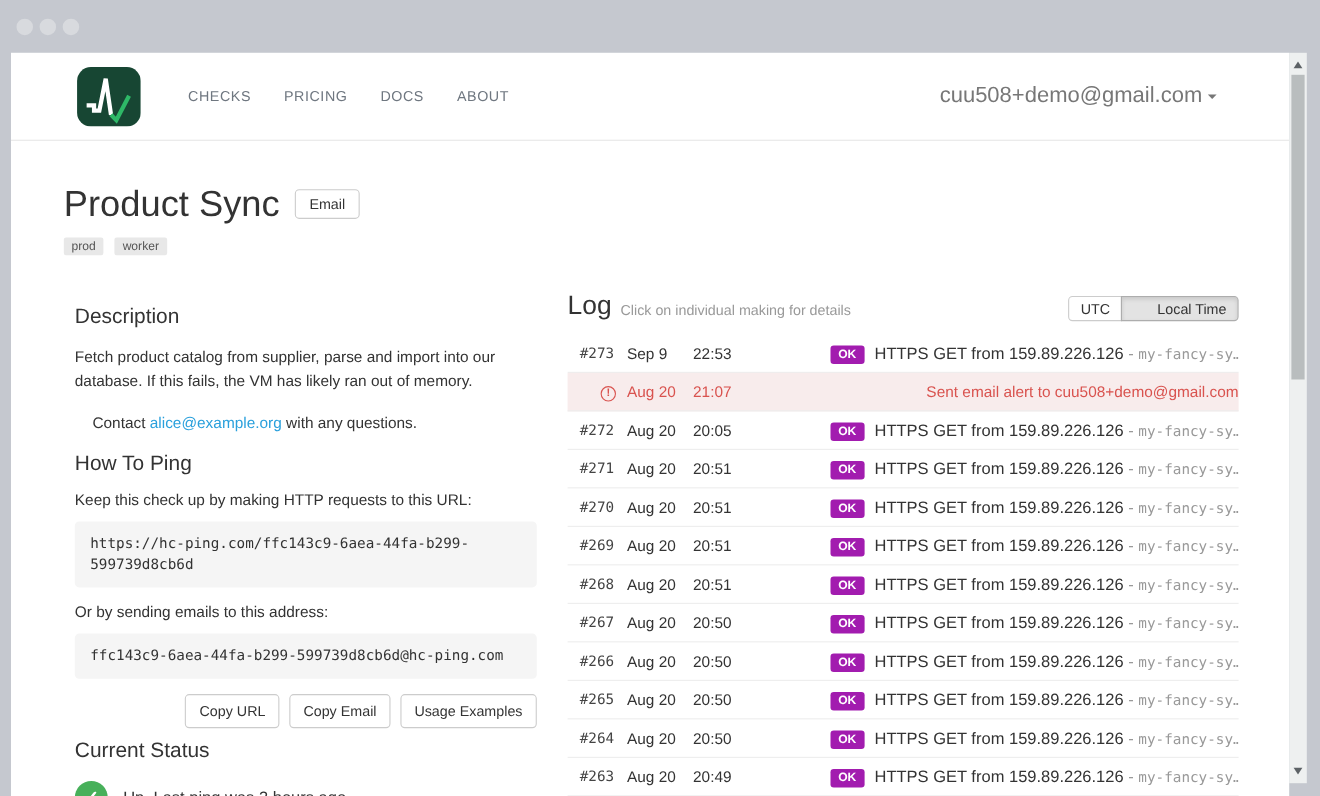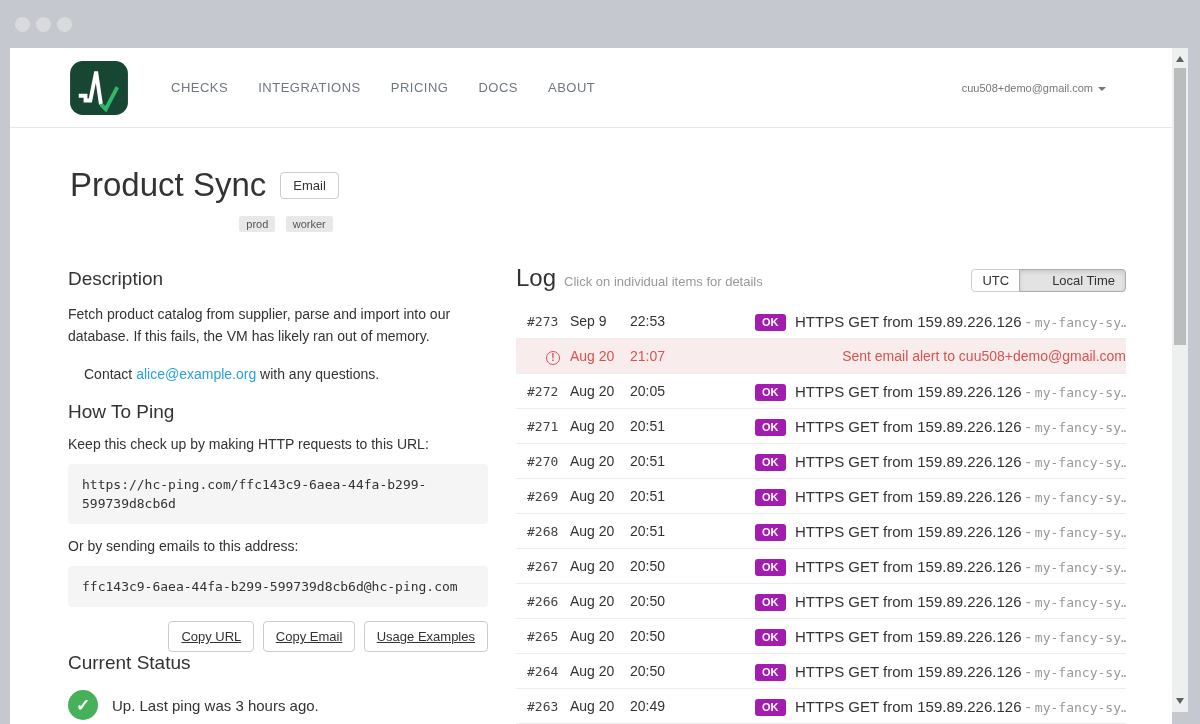--- a/index.html
+++ b/index.html
@@ -21,42 +21,42 @@
   .scrollbar { position:absolute; left:1172px; top:48px; width:16px; height:664px; background:#eef0f0; }
   .sb-arrow-up, .sb-arrow-down { position:absolute; left:4px; width:0; height:0; border-left:4px solid transparent; border-right:4px solid transparent; }
   .sb-arrow-up { top:8px; border-bottom:6px solid #5d6266; }
   .sb-arrow-down { bottom:8px; border-top:6px solid #5d6266; }
   .sb-thumb { position:absolute; left:2px; top:20px; width:12px; height:277px; background:#b9bdbe; }
   
   .navbar { position:absolute; left:0; top:0; width:100%; height:80px; background:#fff; border-bottom:1px solid #e7e7e7; display:flex; align-items:center; }
   .logo { margin-left:60px; width:58px; height:54px; display:block; }
   .nav-links { display:flex; align-items:center; margin-left:28px; }
   .nav-link { font-size:13px; letter-spacing:.5px; color:#6f7780; text-decoration:none; padding:10px 15px; cursor:pointer; }
-  .account { margin-left:auto; margin-right:66px; font-size:11px; color:#777; cursor:pointer; white-space:nowrap; }
+  .account { margin-left:auto; margin-right:66px; font-size:20px; color:#777; cursor:pointer; white-space:nowrap; }
   .caret { display:inline-block; margin-left:5px; width:0; height:0; border-left:4px solid transparent; border-right:4px solid transparent; border-top:4px solid #777; vertical-align:middle; }
   
-  .page-header { position:absolute; left:60px; top:118px; }
+  .page-header { position:absolute; left:48px; top:118px; }
   .title-row { display:flex; align-items:center; gap:14px; }
   h1 { font-size:33px; font-weight:400; color:#333; }
   .btn { display:inline-block; background:#fff; border:1px solid #ccc; border-radius:4px; color:#333; font-size:13px; font-family:"Liberation Sans",sans-serif; padding:6px 12px; cursor:pointer; }
   .btn-edit { padding:5px 12px; }
-  .tags { margin-top:10px;text-align:right; }
+  .tags { margin-top:10px; }
   .tag { display:inline-block; background:#e8e8e8; color:#555; font-size:11px; padding:2px 7px; border-radius:2px; margin-right:6px; }
   
   .left-col { position:absolute; left:58px; top:220px; width:420px; }
   .right-col { position:absolute; left:506px; top:216px; width:610px; }
-  h2.section { font-size:19px; font-weight:400; color:#333; margin:0 0 13px; }
+  h2.section { font-size:19px; font-weight:400; color:#333; margin:10px 0 13px; }
   .desc-p { font-size:14px; line-height:22px; margin:0 0 14px; }
   .contact-p { font-size:14px; line-height:22px; margin:16px; }
   a.inline-link { color:#2aa0dc; text-decoration:none; cursor:pointer; }
   .h2-ping { margin-top:32px; }
   .small-label { font-size:14px; margin:0 0 12px; }
   .code-block { background:#f5f5f5; border-radius:4px; padding:11px 14px; font-family:"DejaVu Sans Mono", monospace; font-size:13px; line-height:19px; color:#333; overflow-wrap:break-word; margin-bottom:14px; }
   .btn-row { margin-top:12px; text-align:right; }
-  .btn-row .btn { margin-left:4px; padding:7px 12px;text-decoration:underline; }
+  .btn-row .btn { margin-left:4px; padding:7px 12px; }
   .h2-status { margin-top:38px; }
   .status-row { margin-top:16px; display:flex; align-items:center; gap:14px; }
   .status-circle { width:30px; height:30px; border-radius:50%; background:#47b05a; color:#fff; font-size:17px; font-weight:bold; display:flex; align-items:center; justify-content:center; flex:0 0 auto; }
   .status-text { font-size:15px; color:#333; }
   
   .log-header { display:flex; align-items:flex-end; }
   .log-title { font-size:24px; font-weight:400; color:#333; }
   .log-subtitle { font-size:13px; color:#999; margin-left:8px; margin-bottom:3px; }
   .tz-toggle { margin-left:auto; display:flex; }
   .tz-btn { font-size:13px; padding:3px 10px; background:#fff; border:1px solid #ccc; color:#333; cursor:pointer; font-family:"Liberation Sans",sans-serif; }
@@ -87,21 +87,20 @@
 <div class="page">
 
   <div class="navbar">
     <svg class="logo" viewBox="0 0 60 56">
       <rect x="0" y="0" width="60" height="56" rx="13" fill="#174633"></rect>
       <path d="M9 36 H16 V41 H21 L27 11 L32 45" fill="none" stroke="#ffffff" stroke-width="4"></path>
       <path d="M32 45 L37 50 L49 27" fill="none" stroke="#2eb867" stroke-width="4"></path>
     </svg>
     <div class="nav-links">
       <a class="nav-link">CHECKS</a>
-      <a class="nav-link">INTEGRATIONS</a>
       <a class="nav-link">PRICING</a>
       <a class="nav-link">DOCS</a>
       <a class="nav-link">ABOUT</a>
     </div>
     <div class="account"><span>cuu508+demo@gmail.com</span><span class="caret"></span></div>
   </div>
 
   <div class="page-header">
     <div class="title-row">
       <h1>Product Sync</h1>
@@ -132,21 +131,21 @@
     <h2 class="section h2-status">Current Status</h2>
     <div class="status-row">
       <span class="status-circle">✓</span>
       <span class="status-text">Up. Last ping was 3 hours ago.</span>
     </div>
   </div>
 
   <div class="right-col">
     <div class="log-header">
       <span class="log-title">Log</span>
-      <span class="log-subtitle">Click on individual items for details</span>
+      <span class="log-subtitle">Click on individual making for details</span>
       <span class="tz-toggle">
         <button class="tz-btn first">UTC</button>
         <button class="tz-btn last active">Local Time</button>
       </span>
     </div>
     <div class="log-rows">
         <div class="log-row">
           <span class="num">#273</span>
           <span class="date">Sep 9</span>
           <span class="time">22:53</span>

